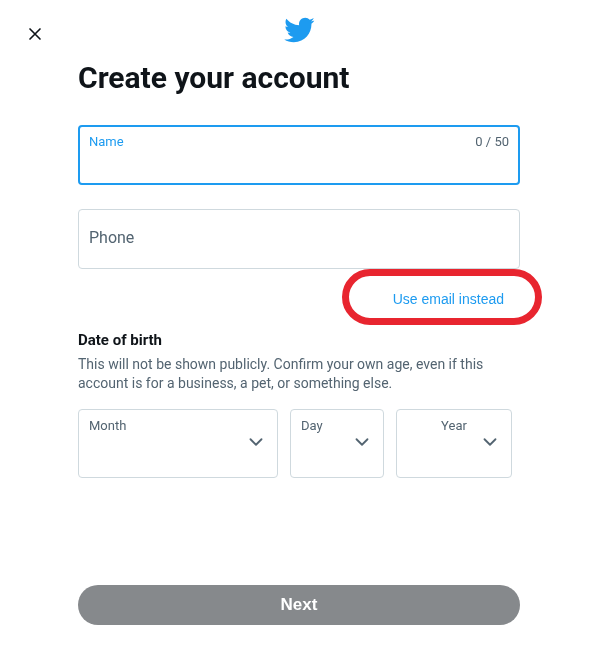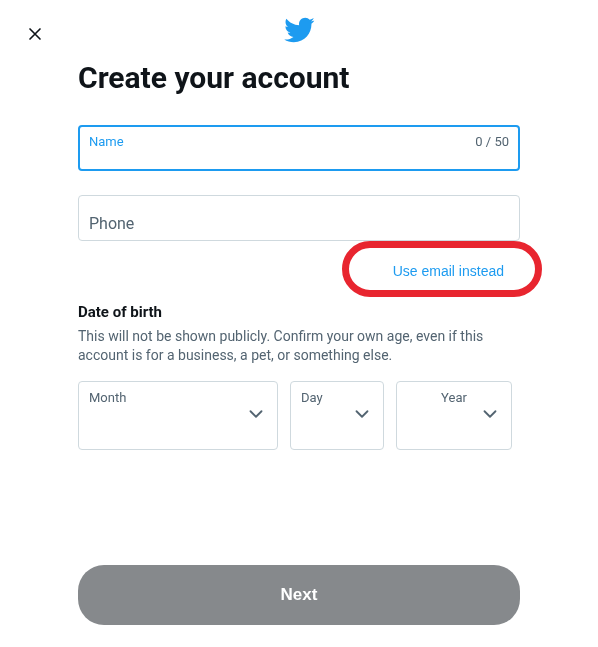--- a/index.html
+++ b/index.html
@@ -39,21 +39,21 @@
     h1 {
       font-size: 30px;
       font-weight: 700;
       color: #0f1419;
       margin-bottom: 30px;
     }
     .field {
       position: relative;
       border: 1px solid #cfd9de;
       border-radius: 4px;
-      height: 46px;
+      height: 60px;
       margin-bottom: 24px;
       padding: 8px 10px;
     }
     .field.focused {
       border: 2px solid #1d9bf0;
       padding: 7px 9px;
     }
     .field .label {
       font-size: 13px;
       color: #536471;
@@ -140,21 +140,21 @@
       color: #536471;
     }
     .select.month { flex: 0 0 200px; }
     .select.day { flex: 0 0 94px; }
     .select.year { flex: 0 0 116px; text-align: center; }
     .next-btn {
       position: absolute;
       left: 78px;
       right: 78px;
       bottom: 22px;
-      height: 60px;
+      height: 40px;
       background: #86898c;
       color: #fff;
       border: none;
       border-radius: 26px;
       font-size: 17px;
       font-weight: 700;
       cursor: pointer;
     }
   </style>
 </head>

